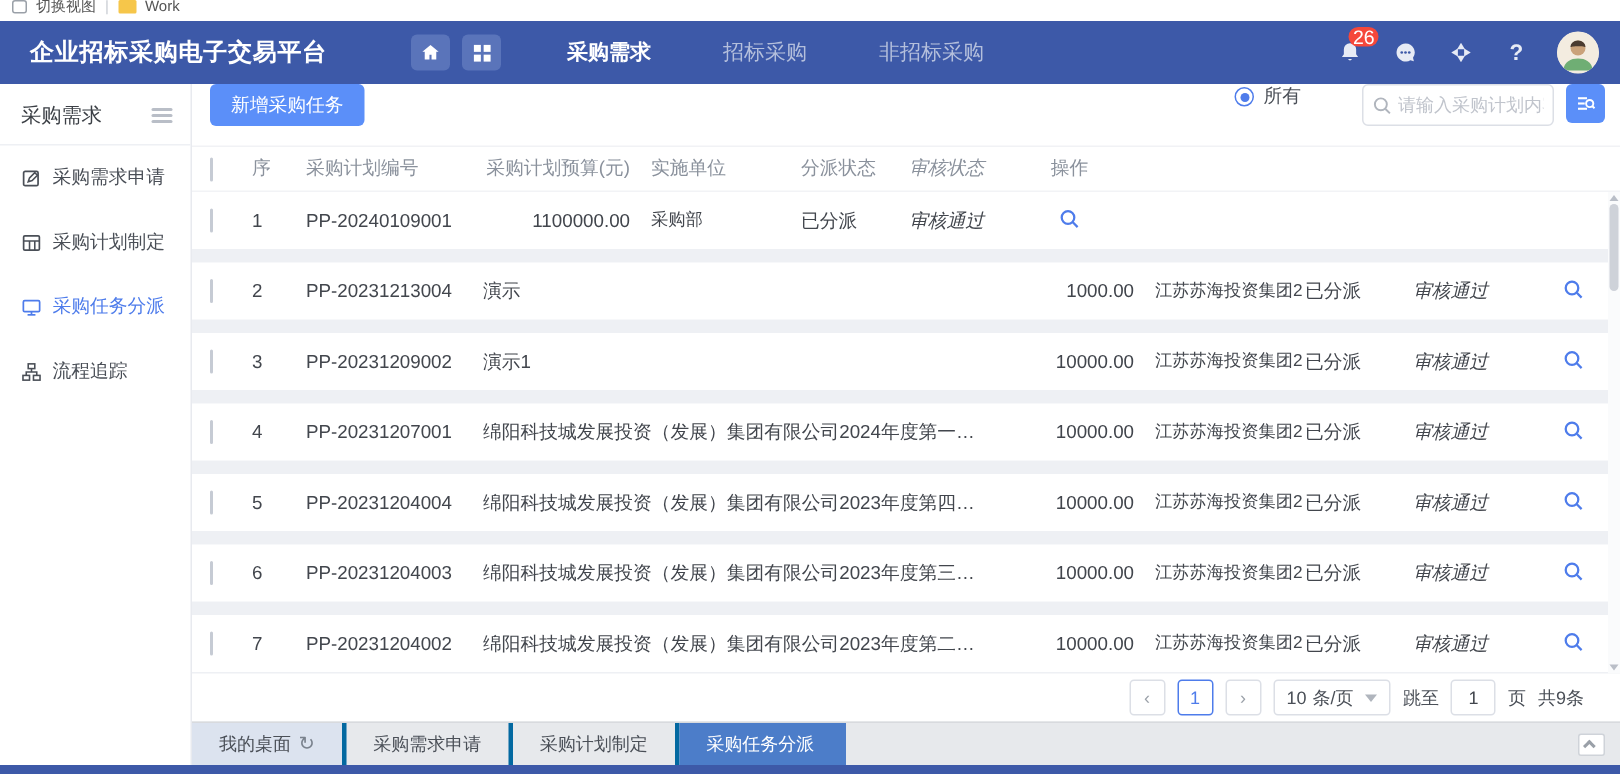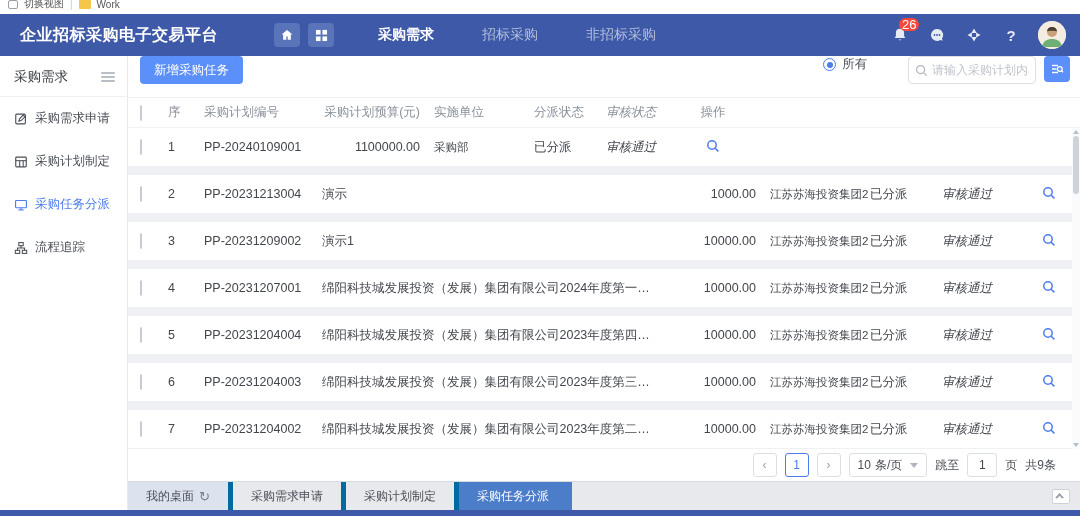--- a/index.html
+++ b/index.html
@@ -86,21 +86,21 @@
   
   .pager { height:32px; flex:none; display:flex; align-items:center; justify-content:flex-end; gap:8px; padding-right:24px; font-size:12px; color:#4a4f57; background:#fff; }
   .pg-box { min-width:24px; height:24px; border:1px solid #dcdfe6; border-radius:3px; background:#fff; display:flex; align-items:center; justify-content:center; color:#9aa0a8; cursor:pointer; font-size:12px; padding:0 4px; }
   .pg-box.current { border-color:#4e7ceb; color:#4e7ceb; }
   .pg-sizer { gap:4px; color:#4a4f57; padding:0 8px; }
   .caret { width:0; height:0; border-left:4px solid transparent; border-right:4px solid transparent; border-top:5px solid #b0b5bd; margin-left:4px; }
   .jump-input { width:30px; height:24px; border:1px solid #dcdfe6; border-radius:3px; text-align:center; font-size:12px; color:#42464d; outline:none; font-family:inherit; }
 
   
   .bottom-tabs { height:29px; flex:none; background:#e7e9ec; display:flex; align-items:stretch; border-top:1px solid #d8dade; }
-  .b-tab { display:flex; align-items:center; gap:5px; padding:0 18px; font-size:12px; color:#4a4f57; border-right:5px solid #0369a1; cursor:pointer; white-space:nowrap; }
+  .b-tab { display:flex; align-items:center; gap:5px; padding:0 18px; font-size:12px; color:#4a4f57; border-right:3px solid #0369a1; cursor:pointer; white-space:nowrap; }
   .b-tab.first { background:#dce3ef; }
   .b-tab.active { background:#4c7dc9; color:#fff; border-right-color:#4c7dc9; }
   .refresh-glyph { font-size:13px; color:#7a828d; }
   .collapse-btn { margin-left:auto; align-self:center; margin-right:10px; width:18px; height:15px; background:#fff; border:1px solid #cfd3d9; border-radius:2px; display:flex; align-items:center; justify-content:center; cursor:pointer; }
   .chev-up { width:6px; height:6px; border-left:2px solid #9aa0a8; border-top:2px solid #9aa0a8; transform:rotate(45deg) translateY(2px); }
 
   .bottom-strip { height:6px; background:#3d59a8; flex:none; }
 </style>
 </head>
 <body>

